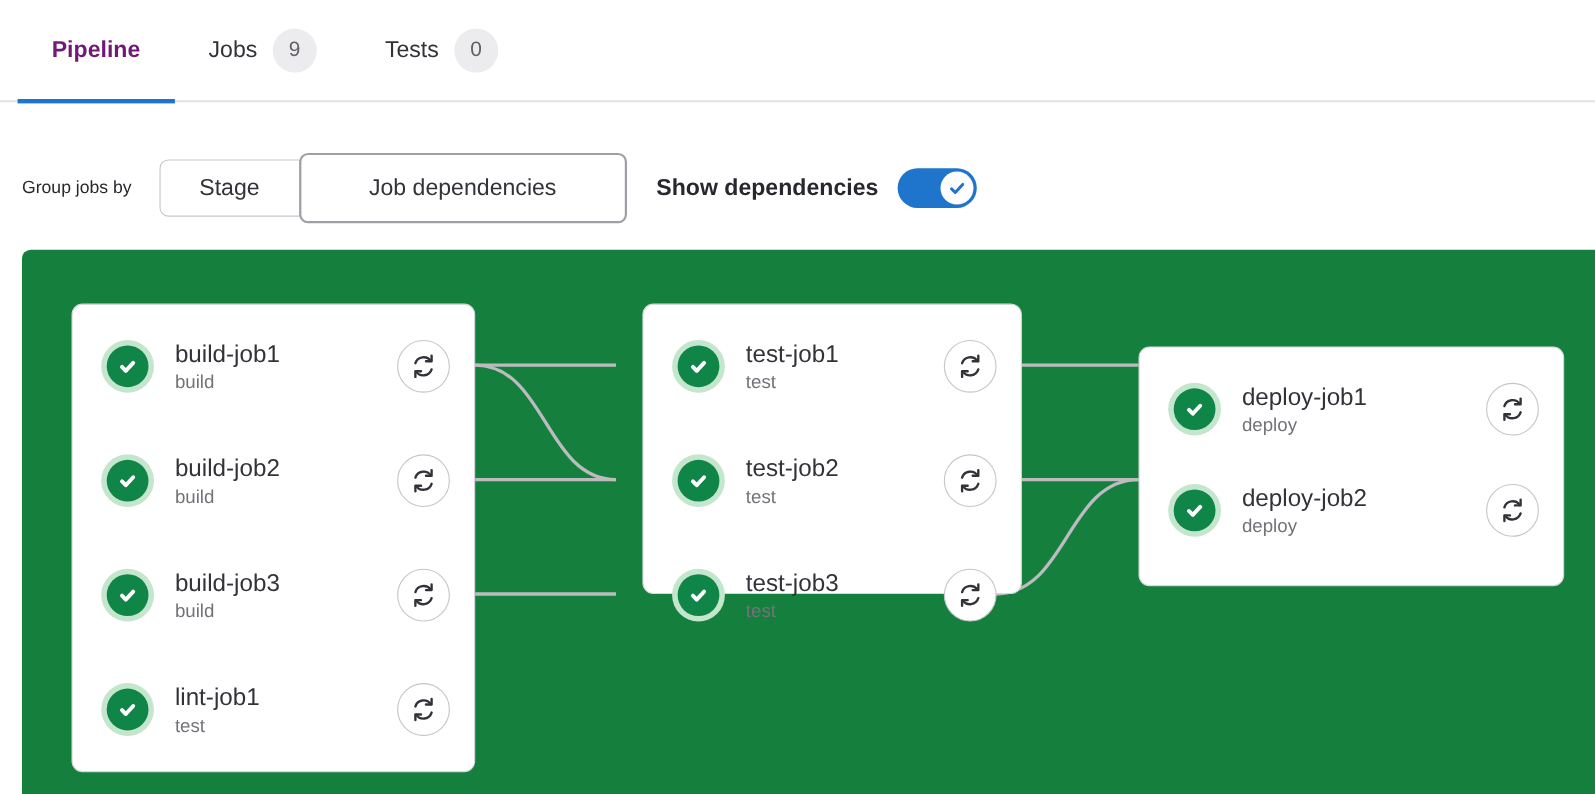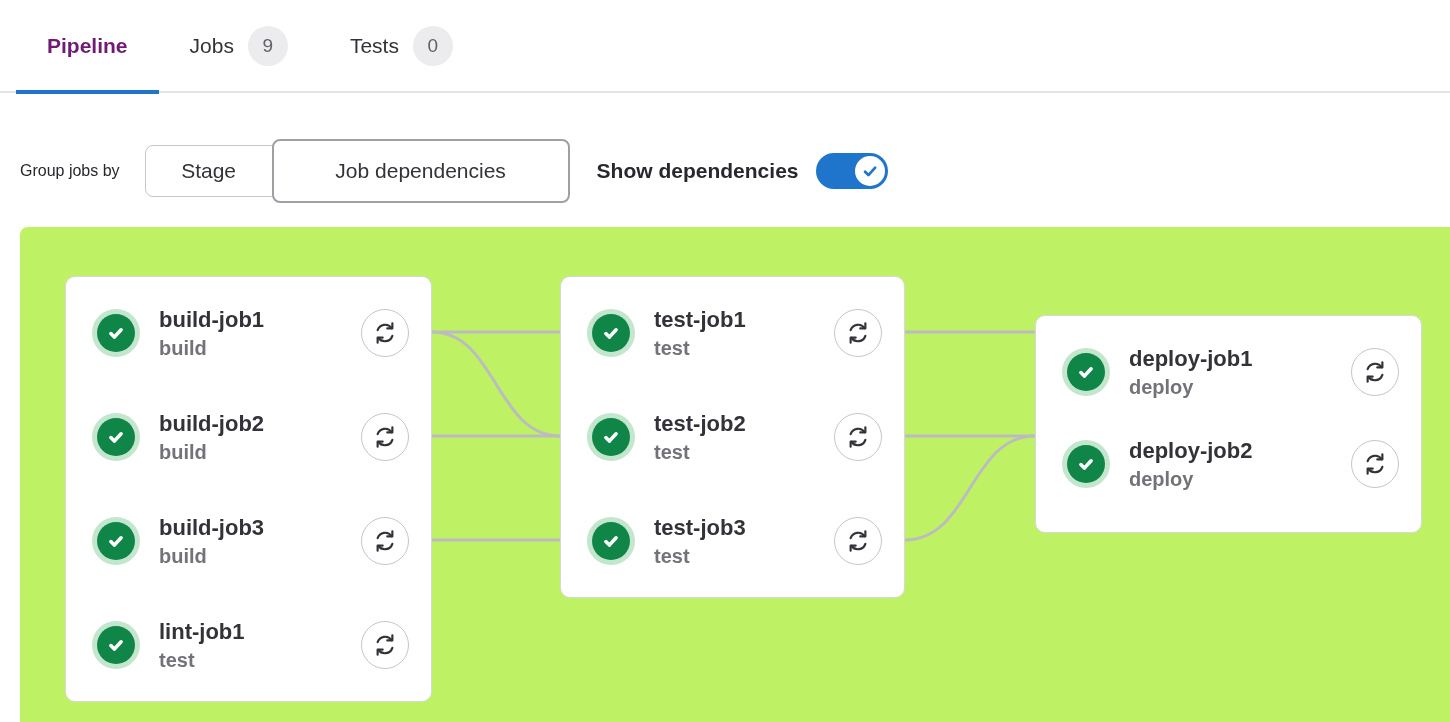--- a/index.html
+++ b/index.html
@@ -18,31 +18,31 @@
   .group-label { font-size:16px; font-weight:400; color:#28272d; }
   .segmented { display:flex; align-items:center; margin-left:25px; }
   .seg-btn { font-family:inherit; font-size:21px; color:#333238; background:#fff; border:1px solid #c6c5ca; height:52px; width:128px; border-radius:8px 0 0 8px; cursor:pointer; }
   .seg-btn.selected { border:2px solid #a19fa5; height:64px; width:298px; border-radius:8px; margin-left:-1px; z-index:1; }
   .show-label { font-size:21px; font-weight:700; color:#28272d; margin-left:27px; }
   .toggle { position:relative; margin-left:17px; width:72px; height:36px; border-radius:18px; background:#1f75cb; cursor:pointer; flex:0 0 auto; }
   .toggle .knob { position:absolute; top:3px; right:3px; width:30px; height:30px; border-radius:50%; background:#fff; display:flex; align-items:center; justify-content:center; }
   .toggle .knob svg { width:18px; height:18px; stroke:#1f75cb; stroke-width:2.4; fill:none; stroke-linecap:round; stroke-linejoin:round; }
 
   
-  .graph { position:absolute; left:20px; top:227px; width:1430px; height:495px; background:#bef264; border-radius:8px 0 0 0;font-weight:bold; }
+  .graph { position:absolute; left:20px; top:227px; width:1430px; height:495px; background:#15803d; border-radius:8px 0 0 0; }
   #links-svg { position:absolute; left:0; top:0; width:1430px; height:495px; }
   .link { fill:none; stroke-width:3px; }
   .job-card { position:absolute; background:#fff; border:1px solid #d8d7dc; border-radius:10px; }
   .job-row { position:absolute; left:26px; right:22px; height:96px; display:flex; align-items:center; }
   .status { width:48px; height:48px; border-radius:50%; background:#c3e6cd; display:flex; align-items:center; justify-content:center; flex:0 0 auto; }
   .status-inner { width:38px; height:38px; border-radius:50%; background:#108548; display:flex; align-items:center; justify-content:center; }
   .status-inner svg { width:22px; height:22px; stroke:#fff; stroke-width:2.6; fill:none; stroke-linecap:round; stroke-linejoin:round; }
   .job-texts { margin-left:19px; display:flex; flex-direction:column; min-width:0; }
   .job-name { font-size:22px; color:#333238; line-height:1.25; text-decoration:none; cursor:pointer; white-space:nowrap; }
-  .job-stage { font-size:20px; color:#737278; line-height:1.2; margin-top:2px; }
+  .job-stage { font-size:17px; color:#737278; line-height:1.2; margin-top:2px; }
   .retry-btn { margin-left:auto; width:48px; height:48px; border-radius:50%; border:1px solid #c6c5cb; background:#fff; display:flex; align-items:center; justify-content:center; cursor:pointer; flex:0 0 auto; }
   .retry-btn svg { width:26px; height:26px; stroke:#333238; stroke-width:2; fill:none; stroke-linecap:round; stroke-linejoin:round; }
 </style>
 </head>
 <body>
 
 <div class="page">
 
   <div class="tabbar">
     <div class="tab active">
@@ -164,21 +164,21 @@
        <button class="retry-btn">
          <svg viewBox="0 0 24 24">
            <path d="M5.2 9.4a7.3 7.3 0 0 1 12.9-1.9"></path>
            <path d="M18.8 3.1v4.7h-4.7"></path>
            <path d="M18.8 14.6a7.3 7.3 0 0 1-12.9 1.9"></path>
            <path d="M5.2 20.9v-4.7h4.7"></path>
          </svg>
        </button>
           </div>
         </div>
-        <div class="job-card" style="left: 540px; top: 49px; width: 345px; height: 322px; padding-left: 21px;">
+        <div class="job-card" style="left: 564px; top: 49px; width: 345px; height: 264px; padding-left: 21px;">
           <div class="job-row" style="top: 8px;">
             <div class="status">
          <div class="status-inner">
            <svg viewBox="0 0 16 16">
                   <path d="M4.3 8.4l2.5 2.6 4.9-5.3"></path>
                 </svg>
          </div>
        </div>
        <div class="job-texts">
          <a class="job-name">test-job1</a>

